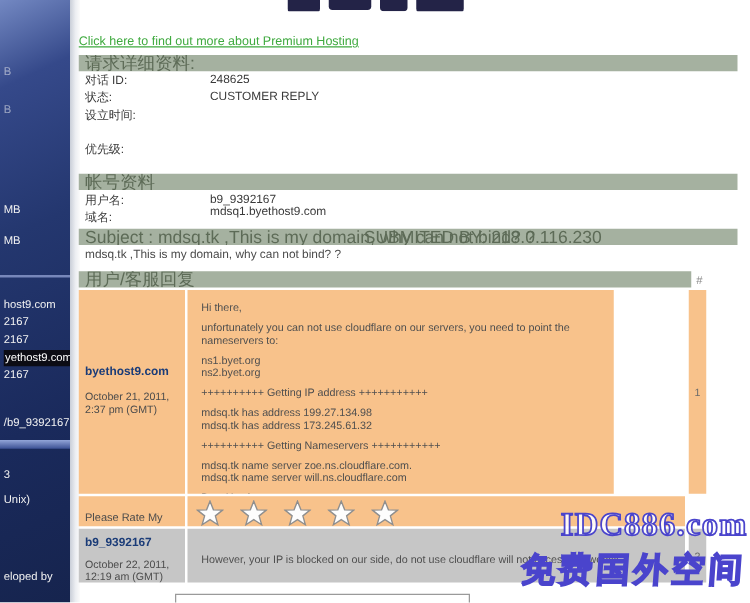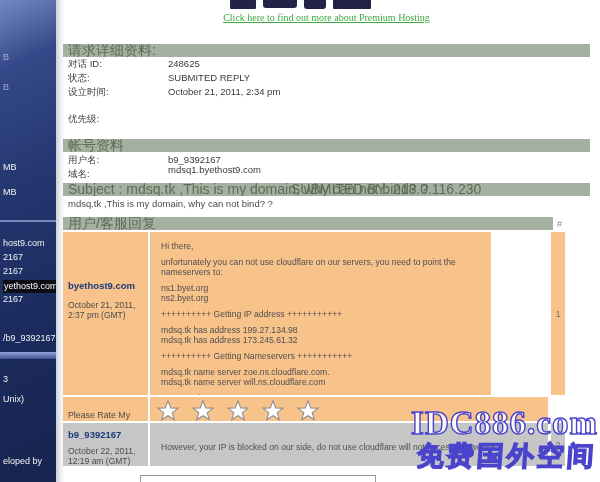--- a/index.html
+++ b/index.html
@@ -20,21 +20,21 @@
     background:linear-gradient(180deg,#93a5d8 0%,#3c5194 100%);}
 
   
   .partial-logo{position:absolute;left:230px;top:0;width:160px;height:9px;overflow:hidden;}
   .partial-logo span{display:inline-block;background:#232347;height:14px;margin-right:7px;
     border-radius:0 0 3px 3px;vertical-align:top;}
   .plg1{width:26px;margin-top:-4px;}
   .plg2{width:34px;margin-top:-6px;}
   .plg3{width:22px;margin-top:-5px;}
   .plg4{width:38px;margin-top:-4px;}
-  .premium-link{position:absolute;left:63px;top:7px;width:527px;text-align:center;font-family:Liberation Serif, serif;}
+  .premium-link{position:absolute;left:63px;top:23px;width:527px;text-align:left;}
   .premium-link a{color:#3faa3f;font-size:10px;text-decoration:underline;cursor:pointer;}
 
   
   .bar{position:absolute;left:63px;width:527px;height:13px;background:#a5b1a0;
        color:#5d6b57;font-size:14px;line-height:13px;padding-left:5px;box-sizing:border-box;
        white-space:nowrap;overflow:hidden;}
   .row-label{position:absolute;left:68px;font-size:9.5px;color:#3a3a3a;white-space:nowrap;}
   .row-value{position:absolute;left:168px;font-size:9.5px;color:#3a3a3a;white-space:nowrap;}
   .subject-bar-right{position:absolute;left:228px;top:0;}
   .subject-body{position:absolute;left:68px;top:198px;font-size:9.5px;color:#4a4a4a;}
@@ -51,21 +51,21 @@
   .numcell{font-size:8.5px;color:#6a6a6a;display:flex;align-items:center;justify-content:center;}
   .rate-label{font-size:8.8px;color:#4c4c4c;}
   .stars{display:flex;gap:13px;align-items:center;padding-left:7px;padding-top:2px;}
   .star{width:22px;height:21px;}
 
   .reply-box{position:absolute;left:140px;top:475px;width:236px;height:40px;
     background:#fff;border:1px solid #9a9a9a;font-size:9px;resize:none;box-sizing:border-box;}
 
   
   .wm1{position:absolute;right:2px;top:405px;z-index:9;font-family:"Liberation Serif",serif;
-    font-weight:bold;font-size:33px;letter-spacing:1px;color:rgba(255,255,255,.88);
+    font-weight:bold;font-size:26px;letter-spacing:1px;color:rgba(255,255,255,.88);
     -webkit-text-stroke:1.4px #4a44cc;pointer-events:none;}
   .wm2{position:absolute;right:3px;top:438px;z-index:9;font-family:"Liberation Serif",serif;
     font-weight:bold;font-size:27px;letter-spacing:3px;color:rgba(255,255,255,.9);
     -webkit-text-stroke:1.4px #4a44cc;transform:skewX(-4deg);pointer-events:none;}
 </style>
 </head>
 <body>
 
 <div class="page">
 
@@ -92,42 +92,41 @@
     <span class="plg1"></span><span class="plg2"></span><span class="plg3"></span><span class="plg4"></span>
   </div>
   <div class="premium-link">
     <a>Click here to find out more about Premium Hosting</a>
   </div>
 
   <div class="bar" style="top:44px">请求详细资料:</div>
   <div class="row-label" style="top:58px">对话 ID:</div>
   <div class="row-value" style="top:58px">248625</div>
   <div class="row-label" style="top:72px">状态:</div>
-  <div class="row-value" style="top:72px">SUBMITED REPLY</div>
+  <div class="row-value" style="top:72px">CUSTOMER REPLY</div>
   <div class="row-label" style="top:86px">设立时间:</div>
-  <div class="row-value" style="top:86px">October 21, 2011, 2:34 pm</div>
   <div class="row-label" style="top:113px">优先级:</div>
   <div class="row-value" style="top:100px"></div>
 
   <div class="bar" style="top:139px">帐号资料</div>
   <div class="row-label" style="top:154px">用户名:</div>
   <div class="row-value" style="top:154px">b9_9392167</div>
   <div class="row-label" style="top:168px">域名:</div>
   <div class="row-value" style="top:164px">mdsq1.byethost9.com</div>
 
   <div class="bar" style="top:183px">
     <span>Subject : mdsq.tk ,This is my domain, why can not bind? ?</span>
     <span class="subject-bar-right">SUBMITED BY: 218.0.116.230</span>
   </div>
   <div class="subject-body">mdsq.tk ,This is my domain, why can not bind? ?</div>
 
   <div class="bar" style="top:217px;width:490px">用户/客服回复</div>
   <div class="replies-hash">#</div>
 
-  <div class="cell orange" style="left:63px;top:232px;width:85px;height:163px;padding:48px 4px 0 5px;">
+  <div class="cell orange" style="left:63px;top:232px;width:85px;height:163px;padding:60px 4px 0 5px;">
     <div class="author">byethost9.com</div>
     <div class="rdate">October 21, 2011,
 2:37 pm (GMT)</div>
   </div>
   <div class="cell orange msg" style="left:150px;top:232px;width:341px;height:163px;padding:9px 26px 0 11px;overflow:hidden;">
       <div class="msg-p">Hi there,</div>
       <div class="msg-p">unfortunately you can not use cloudflare on our servers, you need to point the nameservers to:</div>
       <div class="msg-p">ns1.byet.org
 ns2.byet.org</div>
       <div class="msg-p">++++++++++ Getting IP address +++++++++++</div>

